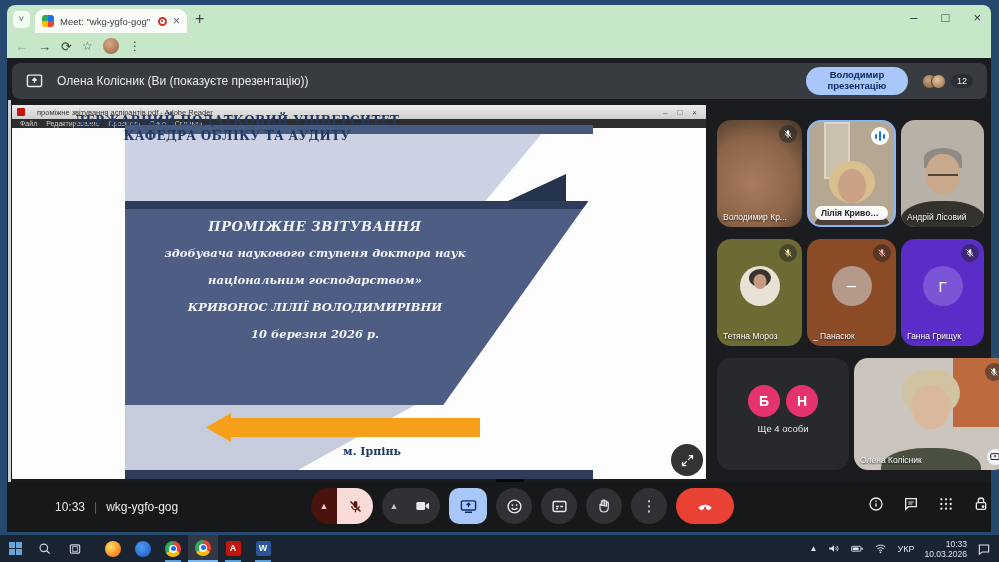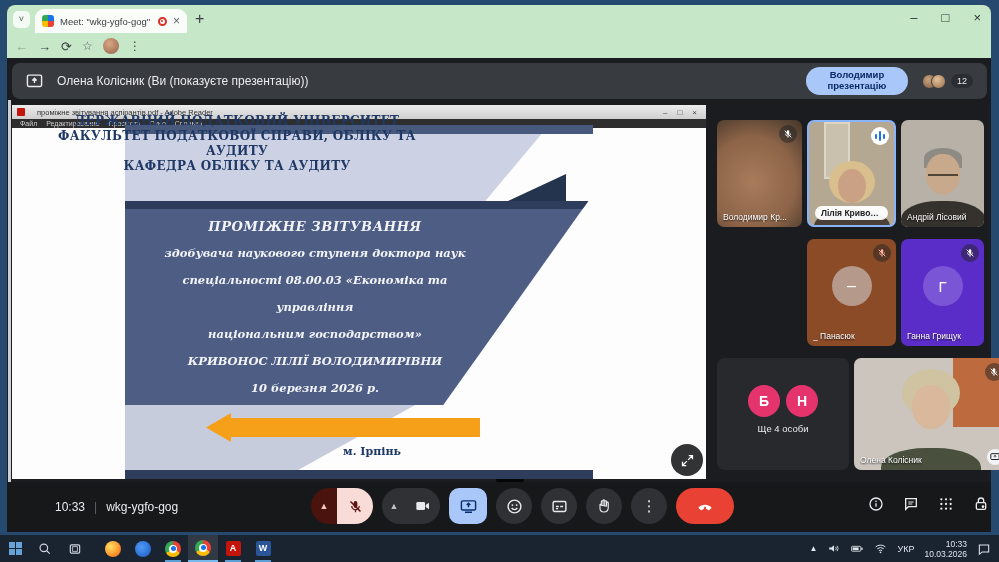--- a/index.html
+++ b/index.html
@@ -65,21 +65,21 @@
   .s-body .t1 { font-size:13px; letter-spacing:.6px; }
   .s-lowpar { position:absolute; left:113px; top:300px; width:468px; height:65px; background:#c7ccdd; clip-path:polygon(0 0, 62% 0, 37% 100%, 0 100%); }
   .s-arrowbody { position:absolute; left:218px; top:313px; width:250px; height:19px; background:#f6a01a; }
   .s-arrowhead { position:absolute; left:194px; top:308px; width:25px; height:29px; background:#f6a01a; clip-path:polygon(100% 0, 100% 100%, 0 50%); }
   .s-city { position:absolute; left:300px; top:340px; width:120px; text-align:center; font-family:"DejaVu Serif", serif; font-weight:bold; font-size:11px; color:#1f3864; }
   .s-botstrip { position:absolute; left:113px; top:365px; width:468px; height:9px; background:#2e3d5c; }
 
   .expandbtn { left:671px; top:444px; width:32px; height:32px; border-radius:50%; background:rgba(22,23,25,.88); display:flex; align-items:center; justify-content:center; }
 
   
-  .tile { position:absolute; border-radius:7px; overflow:hidden; background:#1f2023; }
+  .tile { position:absolute; border-radius:14px; overflow:hidden; background:#1f2023; }
   .tname { position:absolute; left:6px; bottom:5px; max-width:calc(100% - 12px); font-size:8.5px; color:#fff; text-shadow:0 1px 2px rgba(0,0,0,.85); white-space:nowrap; overflow:hidden; text-overflow:ellipsis; }
   .tname.pill { background:rgba(255,255,255,.95); color:#202124; text-shadow:none; padding:2px 6px; border-radius:9px; font-weight:bold; }
   .micoff { position:absolute; top:5px; right:5px; width:18px; height:18px; border-radius:50%; background:rgba(32,33,36,.5); display:flex; align-items:center; justify-content:center; }
   .speak { position:absolute; top:5px; right:5px; width:18px; height:18px; border-radius:50%; background:#fff; display:flex; align-items:center; justify-content:center; gap:1.5px; }
   .speak i { display:block; width:2.5px; background:#1a73e8; border-radius:2px; }
   .presmini { position:absolute; right:5px; bottom:5px; width:16px; height:16px; border-radius:50%; background:#f1f3f4; display:flex; align-items:center; justify-content:center; }
   .avcircle { position:absolute; left:50%; top:44%; transform:translate(-50%,-50%); border-radius:50%; display:flex; align-items:center; justify-content:center; color:#fff; }
   .portrait { position:absolute; }
 
   
@@ -182,30 +182,28 @@
       <span>Редактирование</span>
       <span>Просмотр</span>
       <span>Окно</span>
       <span>Справка</span>
     </div>
 
     <div class="s-topstrip"></div>
     <div class="s-header"></div>
     <div class="s-headtext">
       <div>ДЕРЖАВНИЙ ПОДАТКОВИЙ УНІВЕРСИТЕТ</div>
-      <div>ФАКУЛЬТЕТ ПОДАТКОВОЇ СПРАВИ, ОБЛІКУ ТА АУДИТУ</div>
       <div>КАФЕДРА ОБЛІКУ ТА АУДИТУ</div>
     </div>
     <div class="s-wedge"></div>
     <div class="s-main">
       <div class="darktop"></div>
       <div class="s-body">
         <div class="t1">ПРОМІЖНЕ ЗВІТУВАННЯ</div>
         <div>здобувача наукового ступеня доктора наук</div>
-        <div>спеціальності 08.00.03 «Економіка та управління</div>
         <div>національним господарством»</div>
         <div>КРИВОНОС ЛІЛІЇ ВОЛОДИМИРІВНИ</div>
         <div>10 березня 2026 р.</div>
       </div>
     </div>
     <div class="s-lowpar"></div>
     <div class="s-arrowhead"></div>
     <div class="s-arrowbody"></div>
     <div class="s-city">м. Ірпінь</div>
     <div class="s-botstrip"></div>
@@ -242,20 +240,34 @@
   </div>
 
   <div class="tile" style="left:901px;top:120px;width:83px;height:107px;background:#b7b1a8;">
     <div class="portrait" style="left:50%;top:26%;transform:translateX(-50%);width:38px;height:20px;border-radius:50% 50% 0 0;background:#8e8a84;"></div>
     <div class="portrait" style="left:50%;top:32%;transform:translateX(-50%);width:34px;height:40px;border-radius:46%;background:#c9a98b;"></div>
     <div class="portrait" style="left:50%;top:50%;transform:translateX(-50%);width:30px;height:2px;background:#51453a;"></div>
     <div class="portrait" style="left:50%;top:76%;transform:translateX(-50%);width:84px;height:40px;border-radius:45%;background:#35322d;"></div>
     <span class="tname">Андрій Лісовий</span>
   </div>
 
+  <div class="tile" style="left:717px;top:239px;width:85px;height:107px;background:#6e6a34;">
+    <div class="avcircle" style="width:40px;height:40px;background:#e8e2d6;overflow:hidden;">
+      <div class="portrait" style="left:50%;top:3px;transform:translateX(-50%);width:22px;height:18px;border-radius:50%;background:#3a332c;"></div>
+      <div class="portrait" style="left:50%;top:8px;transform:translateX(-50%);width:13px;height:15px;border-radius:50%;background:#c59a7e;"></div>
+    </div>
+    <div class="micoff">
+        <svg width="10" height="10" viewBox="0 0 24 24">
+          <path d="M12 3a3 3 0 0 1 3 3v5a3 3 0 0 1-6 0V6a3 3 0 0 1 3-3z" fill="#ffe79a"></path>
+          <path d="M6 11a6 6 0 0 0 12 0M12 17v4" stroke="#ffe79a" stroke-width="2" fill="none"></path>
+          <path d="M4 4l16 16" stroke="#ffe79a" stroke-width="2.4"></path>
+        </svg>
+      </div>
+    <span class="tname">Тетяна Мороз</span>
+  </div>
 
   <div class="tile" style="left:807px;top:239px;width:89px;height:107px;background:#8c4b27;">
     <div class="avcircle" style="width:40px;height:40px;background:#b5998a;font-size:16px;">
         <span>–</span>
       </div>
     <div class="micoff">
         <svg width="10" height="10" viewBox="0 0 24 24">
           <path d="M12 3a3 3 0 0 1 3 3v5a3 3 0 0 1-6 0V6a3 3 0 0 1 3-3z" fill="#ffb0a0"></path>
           <path d="M6 11a6 6 0 0 0 12 0M12 17v4" stroke="#ffb0a0" stroke-width="2" fill="none"></path>
           <path d="M4 4l16 16" stroke="#ffb0a0" stroke-width="2.4"></path>

